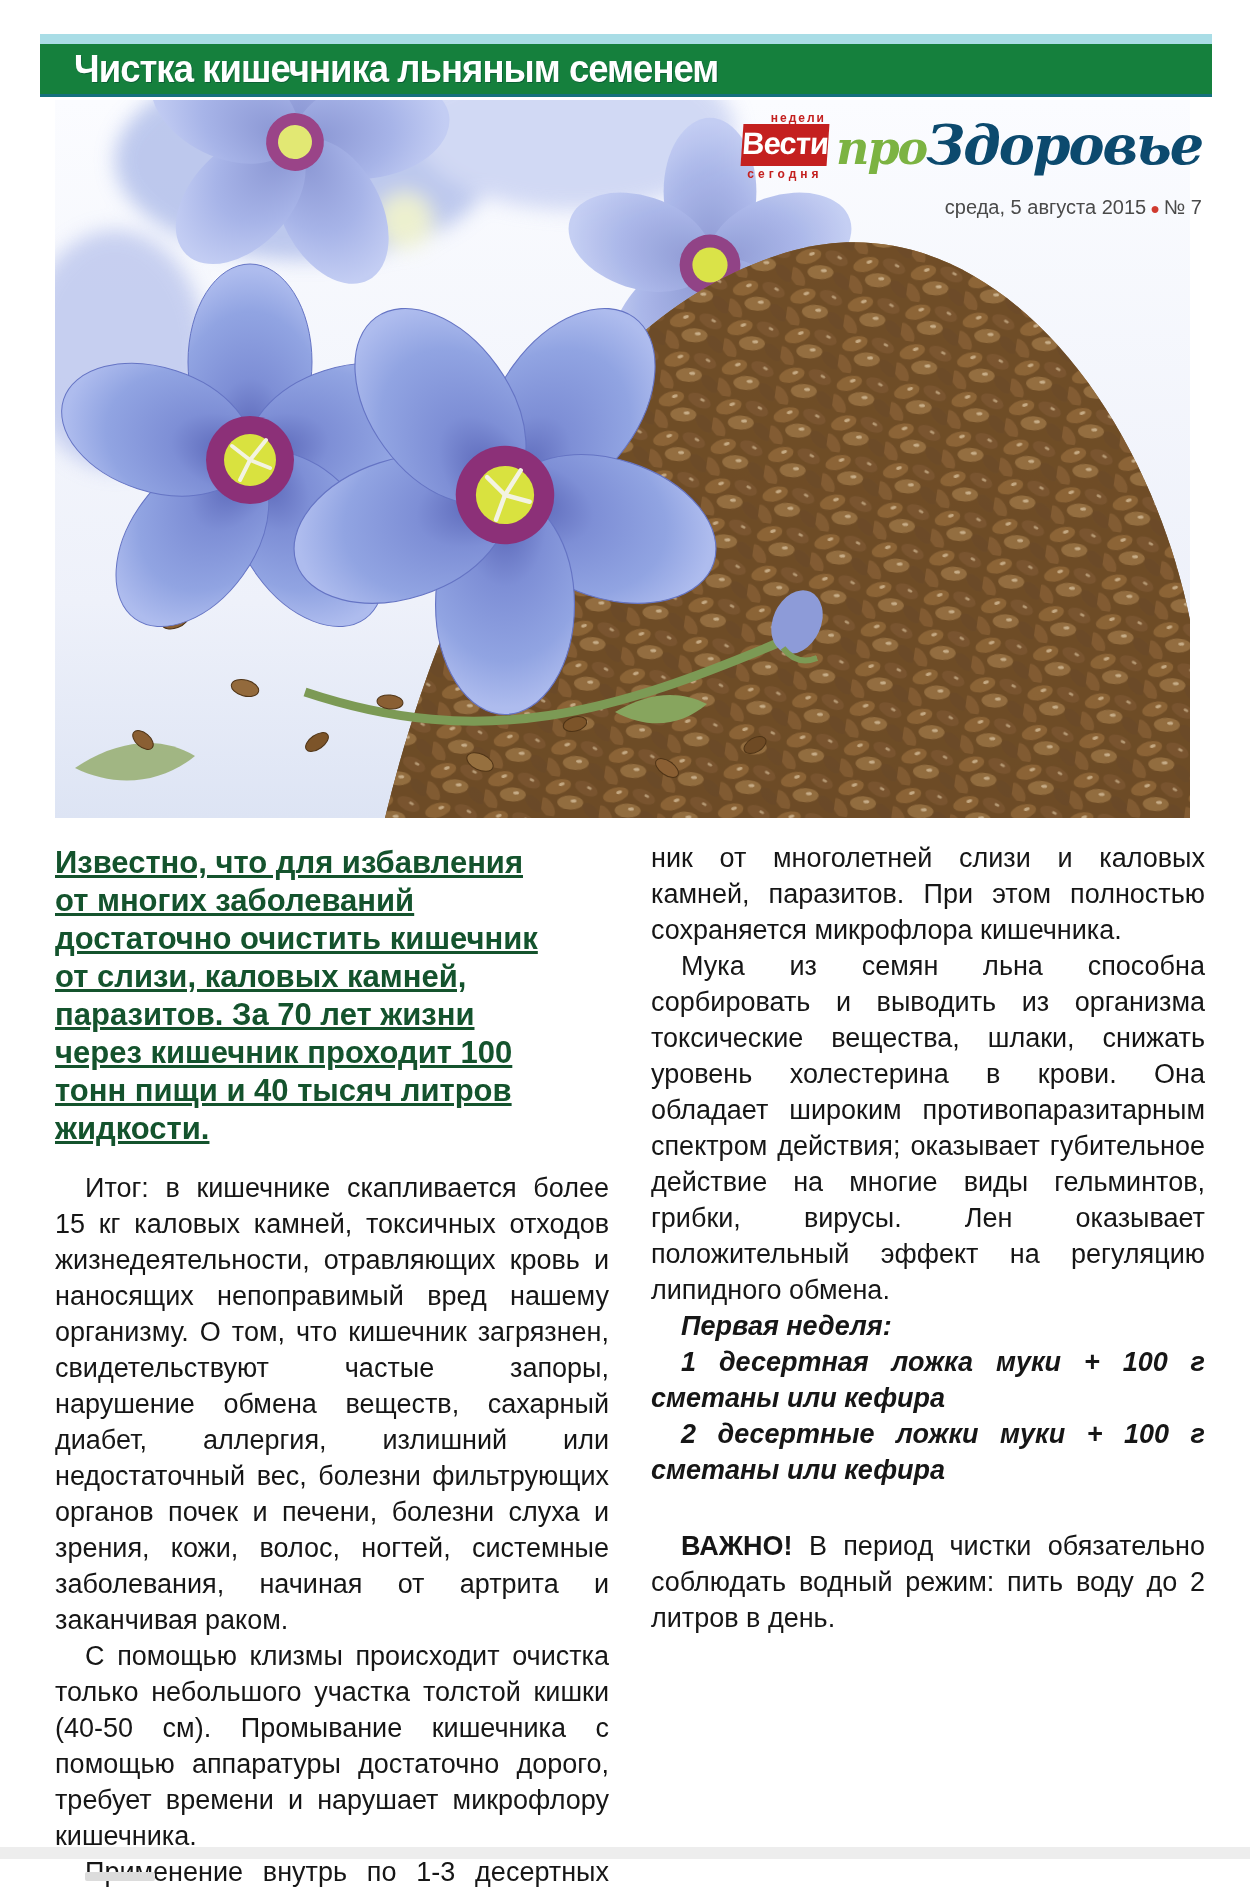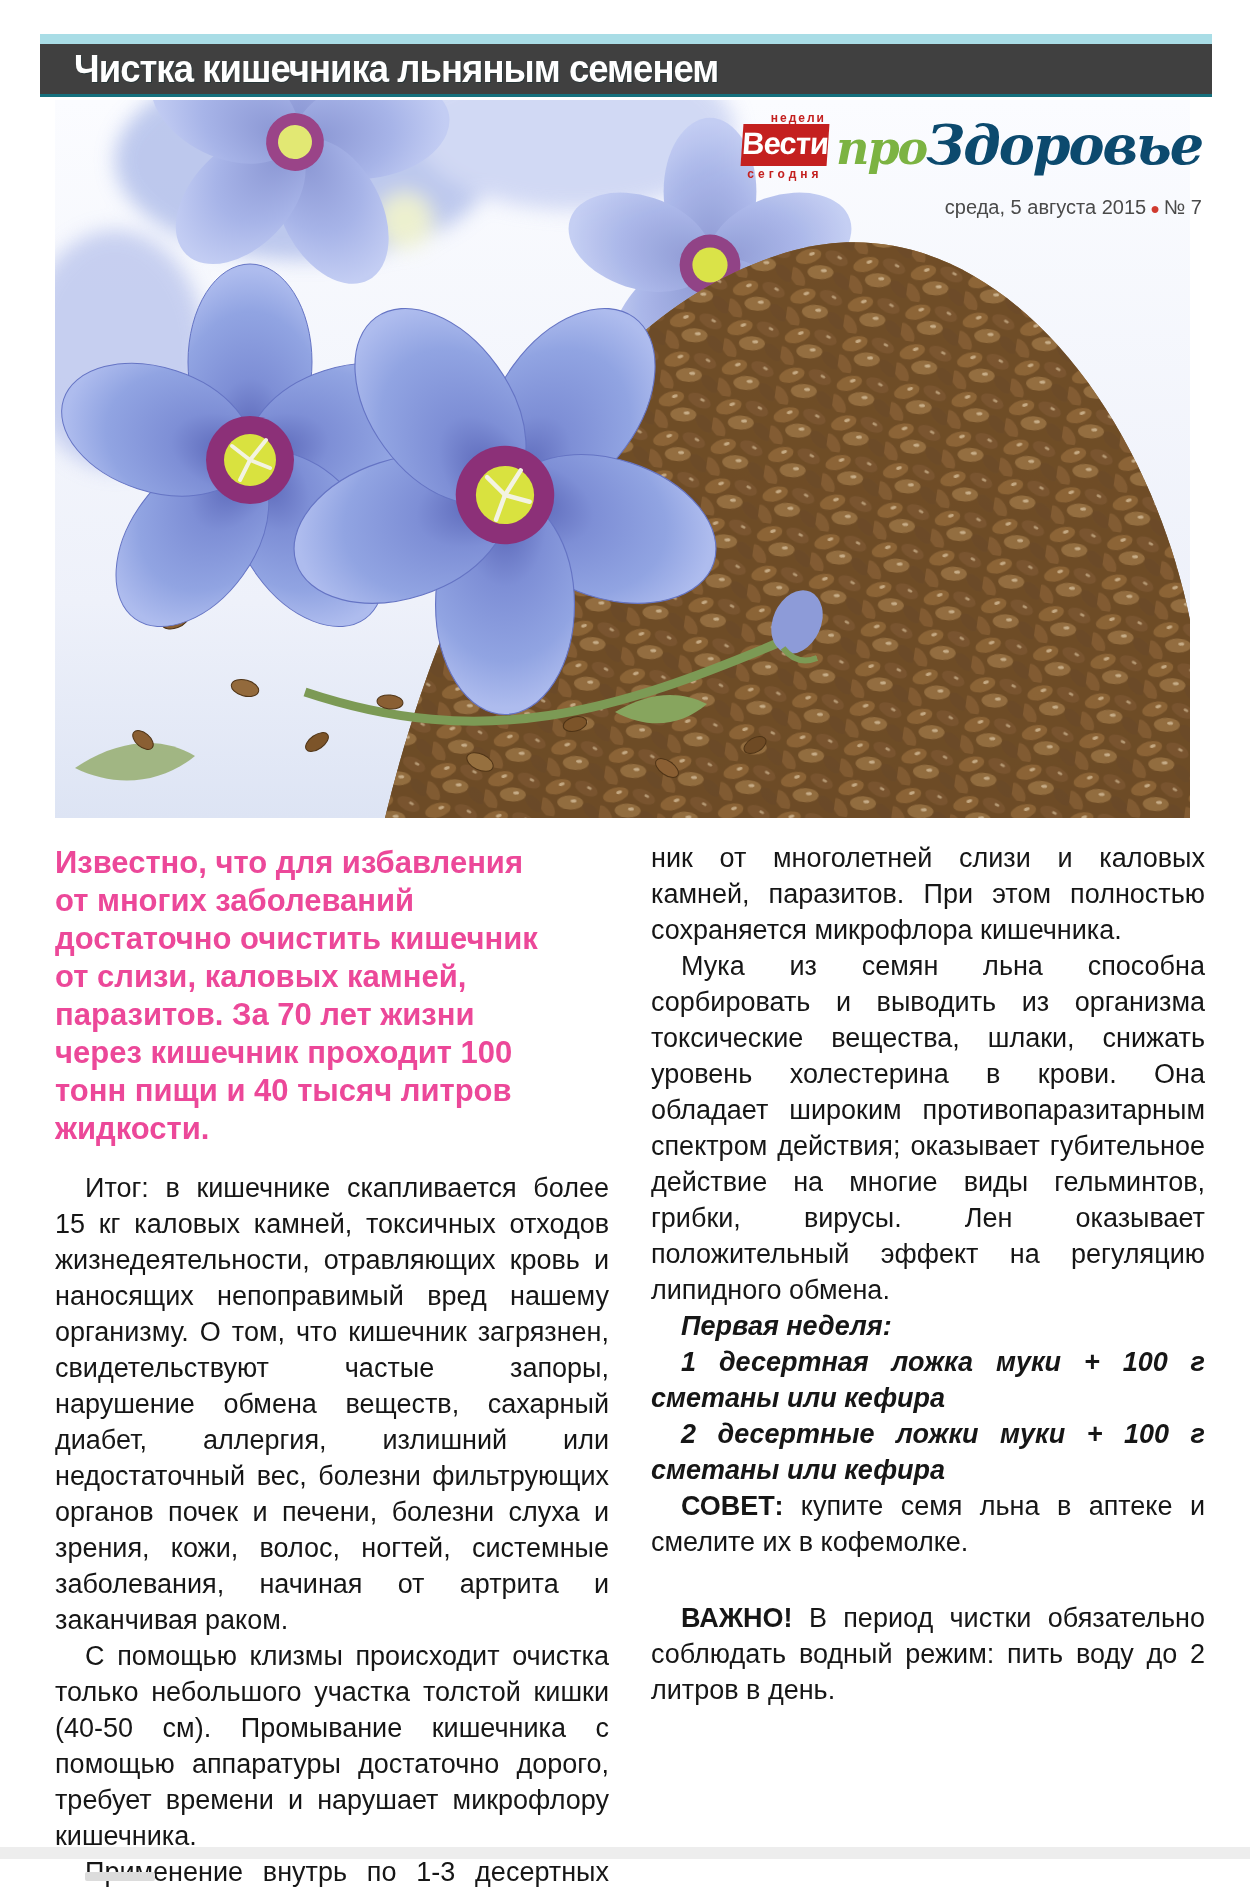--- a/index.html
+++ b/index.html
@@ -2,21 +2,21 @@
 <html lang="ru"><head>
 <meta charset="utf-8">
 <style>
   html,body{margin:0;padding:0;}
   body{background:#ffffff;font-family:"Liberation Sans",sans-serif;}
   .page{position:relative;width:1250px;height:1891px;background:#ffffff;overflow:hidden;}
 
   
   .band-wrap{position:absolute;left:40px;top:34px;width:1172px;}
   .band-strip{height:10px;background:#a9dde6;}
-  .band{height:50px;background:#404040;border-bottom:3px solid #15707d;display:flex;align-items:center;}
+  .band{height:50px;background:#15803d;border-bottom:3px solid #15707d;display:flex;align-items:center;}
   .band h1{margin:0 0 0 34px;font-size:38px;line-height:1;color:#ffffff;font-weight:bold;
            letter-spacing:-1px;transform:scaleX(.96);transform-origin:left center;
            text-shadow:1px 1px 0 rgba(0,40,45,.35);white-space:nowrap;}
 
   
   .photo{position:absolute;left:55px;top:100px;width:1135px;height:718px;background:#f4f6fc;}
   .photo svg{display:block;}
 
   
   .masthead{position:absolute;top:112px;right:48px;width:350px;text-align:right;}
@@ -28,21 +28,21 @@
   .brand-bottom{font-size:12px;font-weight:bold;color:#c4201f;letter-spacing:4px;line-height:16px;}
   .script{font-family:"DejaVu Serif",serif;font-style:italic;font-weight:bold;white-space:nowrap;line-height:66px;}
   .script .pro{color:#7cb342;font-size:46px;letter-spacing:-2px;}
   .script .health{color:#0c4a6e;font-size:54px;letter-spacing:-2px;}
   .date-line{margin-top:4px;font-size:20px;color:#4a4a4a;white-space:nowrap;}
   .date-line .bullet{color:#d03a2f;font-size:16px;padding:0 4px;}
 
   
   .columns{position:absolute;left:55px;top:840px;width:1150px;display:flex;gap:42px;}
   .col{flex:1;min-width:0;}
-  .lead{width:505px;font-size:31px;line-height:38px;font-weight:bold;color:#ec4899;margin:4px 0 22px 0;}
+  .lead{width:505px;font-size:31px;line-height:38px;font-weight:bold;color:#14532d;margin:4px 0 22px 0;text-decoration:underline;}
   p.body-p{margin:0;font-size:27px;line-height:36px;color:#161616;text-align:justify;}
   p.indent{text-indent:30px;}
   p.sched{margin:0;font-size:27px;line-height:36px;color:#161616;font-weight:bold;font-style:italic;
           text-align:justify;text-indent:30px;}
   p.important{margin-top:40px;}
   .b{font-weight:bold;}
 
   
   .scan-band{position:absolute;left:0;top:1847px;width:1250px;height:12px;background:#ededed;}
   .scan-mark{position:absolute;left:85px;top:1872px;width:70px;height:9px;background:#dcdcdc;border-radius:2px;}
@@ -210,21 +210,20 @@
     </div>
 
     <div class="col">
       <p class="body-p">ник от многолетней слизи и каловых камней, паразитов. При этом полностью сохраняется микрофлора кишечника.</p>
       <p class="body-p indent">Мука из семян льна способна сорбировать и выводить из организма токсические вещества, шлаки, снижать уровень холестерина в крови. Она обладает широким противопаразитарным спектром действия; оказывает губительное действие на многие виды гельминтов, грибки, вирусы. Лен оказывает положительный эффект на регуляцию липидного обмена.</p>
 
       <p class="sched">Первая неделя:</p>
       <p class="sched">1 десертная ложка муки + 100 г сметаны или кефира</p>
       <p class="sched">2 десертные ложки муки + 100 г сметаны или кефира</p>
 
-      <p class="body-p indent"><span class="b">СОВЕТ:</span><span> купите семя льна в аптеке и смелите их в кофемолке.</span></p>
 
       <p class="body-p indent important"><span class="b">ВАЖНО!</span><span> В период чистки обязательно соблюдать водный режим: пить воду до 2 литров в день.</span></p>
     </div>
 
   </div>
 
   <div class="scan-band"></div>
   <div class="scan-mark"></div>
 
 </div>

